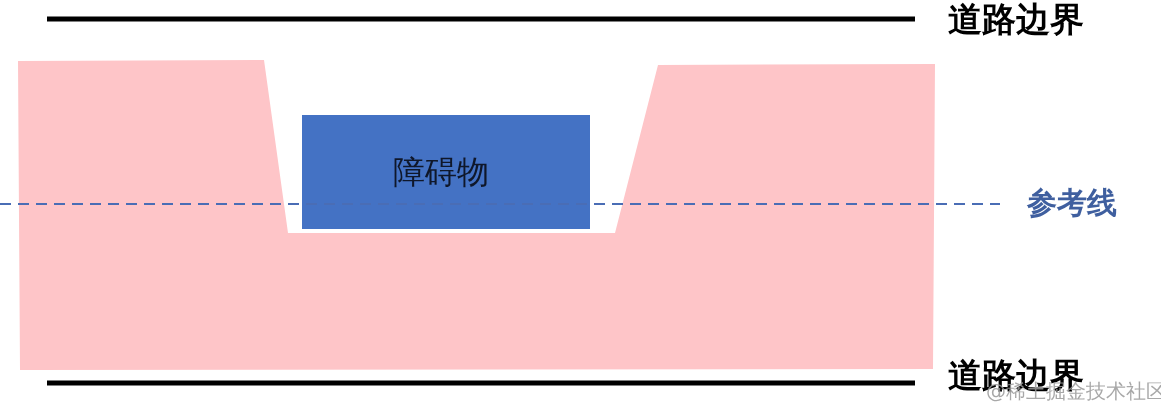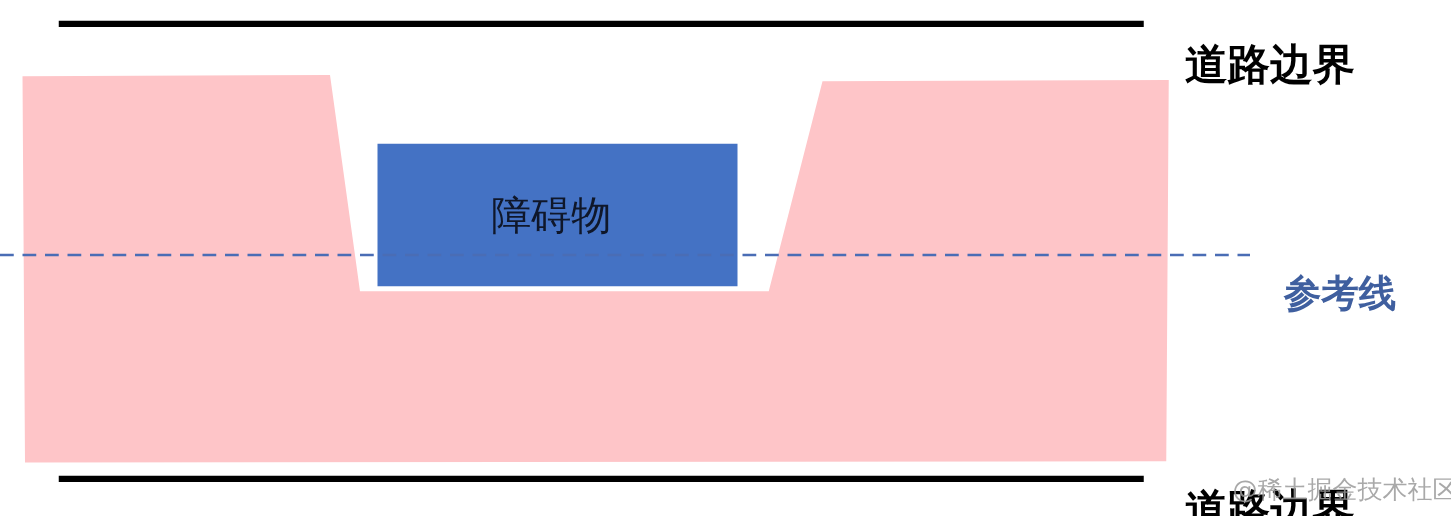--- a/index.html
+++ b/index.html
@@ -1,18 +1,18 @@
 <!DOCTYPE html>
 <html><head>
   <meta charset="utf-8">
   <style>
     html, body { margin: 0; padding: 0; background: #ffffff; }
     #stage { position: relative; width: 1161px; height: 413px; overflow: hidden; background: #ffffff; font-family: "DejaVu Sans", sans-serif; }
     svg.diagram { position: absolute; left: 0; top: 0; }
-    .label { position: absolute; white-space: nowrap; font-weight: bold; line-height: 1; margin-top: 33px; }
+    .label { position: absolute; white-space: nowrap; font-weight: bold; line-height: 1; }
     .boundary-label { color: #000000; font-size: 34px; }
     .ref-label { color: #3f5f9f; font-size: 30px; }
     .obstacle-label { position: absolute; color: #0f172a; font-size: 32px; line-height: 1; white-space: nowrap; }
     .watermark { position: absolute; color: #9a9a9a; font-size: 20px; opacity: 0.85; white-space: nowrap; }
   </style>
 </head>
 <body>
 
 <div id="stage">
   <svg class="diagram" width="1161" height="413" viewBox="0 0 1161 413">

